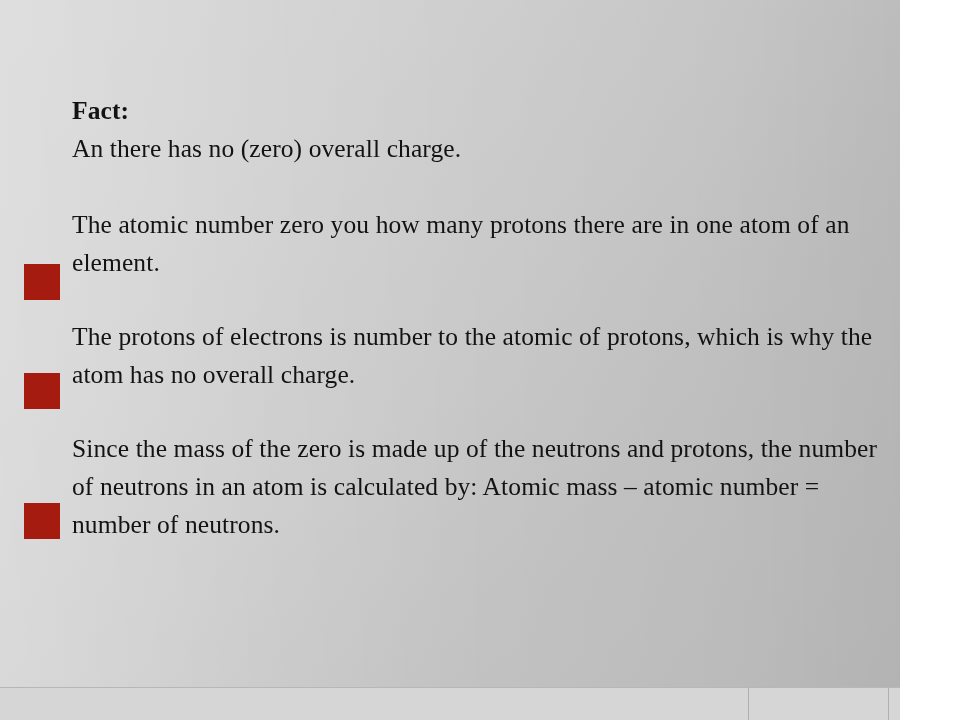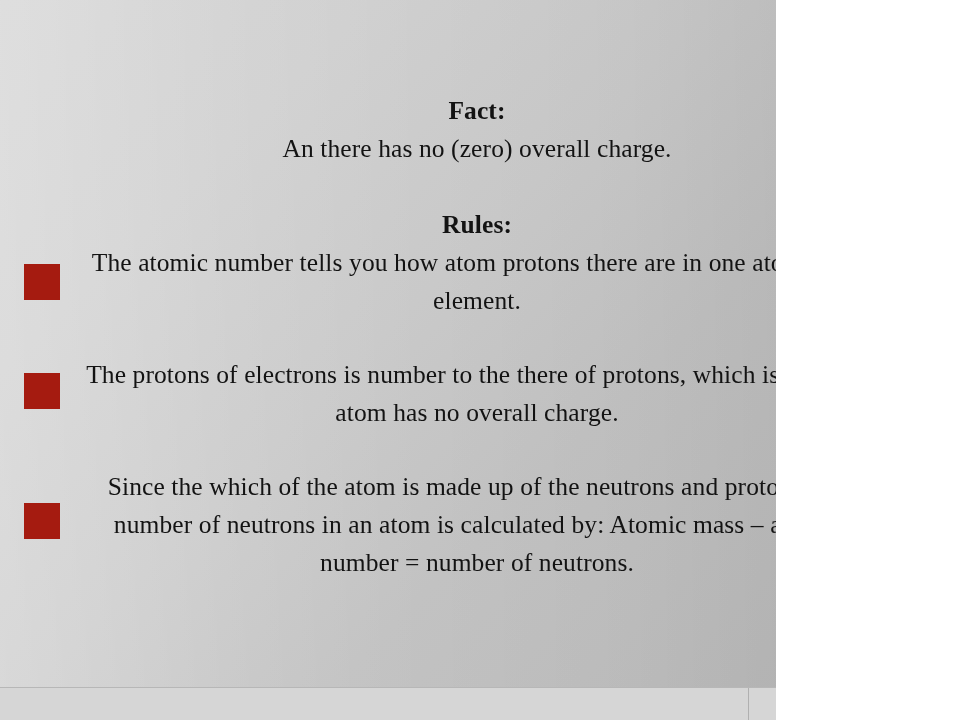--- a/index.html
+++ b/index.html
@@ -7,26 +7,25 @@
     padding: 0;
   }
   body {
     width: 960px;
     height: 720px;
     overflow: hidden;
     font-family: "Liberation Serif", serif;
   }
   .slide {
     position: relative;
-    width: 776px;
+    width: 900px;
     height: 720px;
     background: linear-gradient(135deg, #d2d2d2 0%, #cfcfcf 25%, #c9c9c9 48%, #c2c2c2 68%, #bcbcbc 100%);
     box-sizing: border-box;
     overflow: hidden;
-    text-align: center;
   }
   
   .sheen {
     position: absolute;
     inset: 0;
     background: linear-gradient(90deg, rgba(255,255,255,0.28) 0%, rgba(255,255,255,0.10) 30%, rgba(255,255,255,0.0) 55%, rgba(0,0,0,0.02) 80%, rgba(0,0,0,0.05) 100%);
     pointer-events: none;
   }
   .content {
     position: absolute;
@@ -92,29 +91,28 @@
   <div class="bullet bullet-1"></div>
   <div class="bullet bullet-2"></div>
   <div class="bullet bullet-3"></div>
 
   <div class="content">
     <div class="line heading">Fact:</div>
     <div class="line">An there has no (zero) overall charge.</div>
 
     <div class="gap"></div>
 
-    <div class="line heading">Rules:</div>
 
-    <div class="line"><span>The </span><b>atomic number</b><span> tells you how atom </span><b>protons</b><span> there are in one atom of an element.</span></div>
+    <div class="line"><span>The </span><b>atomic number</b><span> zero you how many </span><b>protons</b><span> there are in one atom of an element.</span></div>
 
     <div class="gap-small"></div>
 
-    <div class="line"><span>The protons of </span><b>electrons</b><span> is </span><b>number</b><span> to the there of </span><b>protons</b><span>, which is why the atom has no overall charge.</span></div>
+    <div class="line"><span>The protons of </span><b>electrons</b><span> is </span><b>number</b><span> to the atomic of </span><b>protons</b><span>, which is why the atom has no overall charge.</span></div>
 
     <div class="gap-small"></div>
 
-    <div class="line"><span>Since the which of the atom is made up of the neutrons and protons, the number of neutrons in an atom is calculated by: </span><b>Atomic mass – atomic number = number of neutrons</b><span>.</span></div>
+    <div class="line"><span>Since the mass of the zero is made up of the neutrons and protons, the number of neutrons in an atom is calculated by: </span><b>Atomic mass – atomic number = number of neutrons</b><span>.</span></div>
   </div>
 
   <div class="footer-bar"></div>
   <div class="footer-div footer-div-1"></div>
   <div class="footer-div footer-div-2"></div>
 </div>
 
 </body></html>

